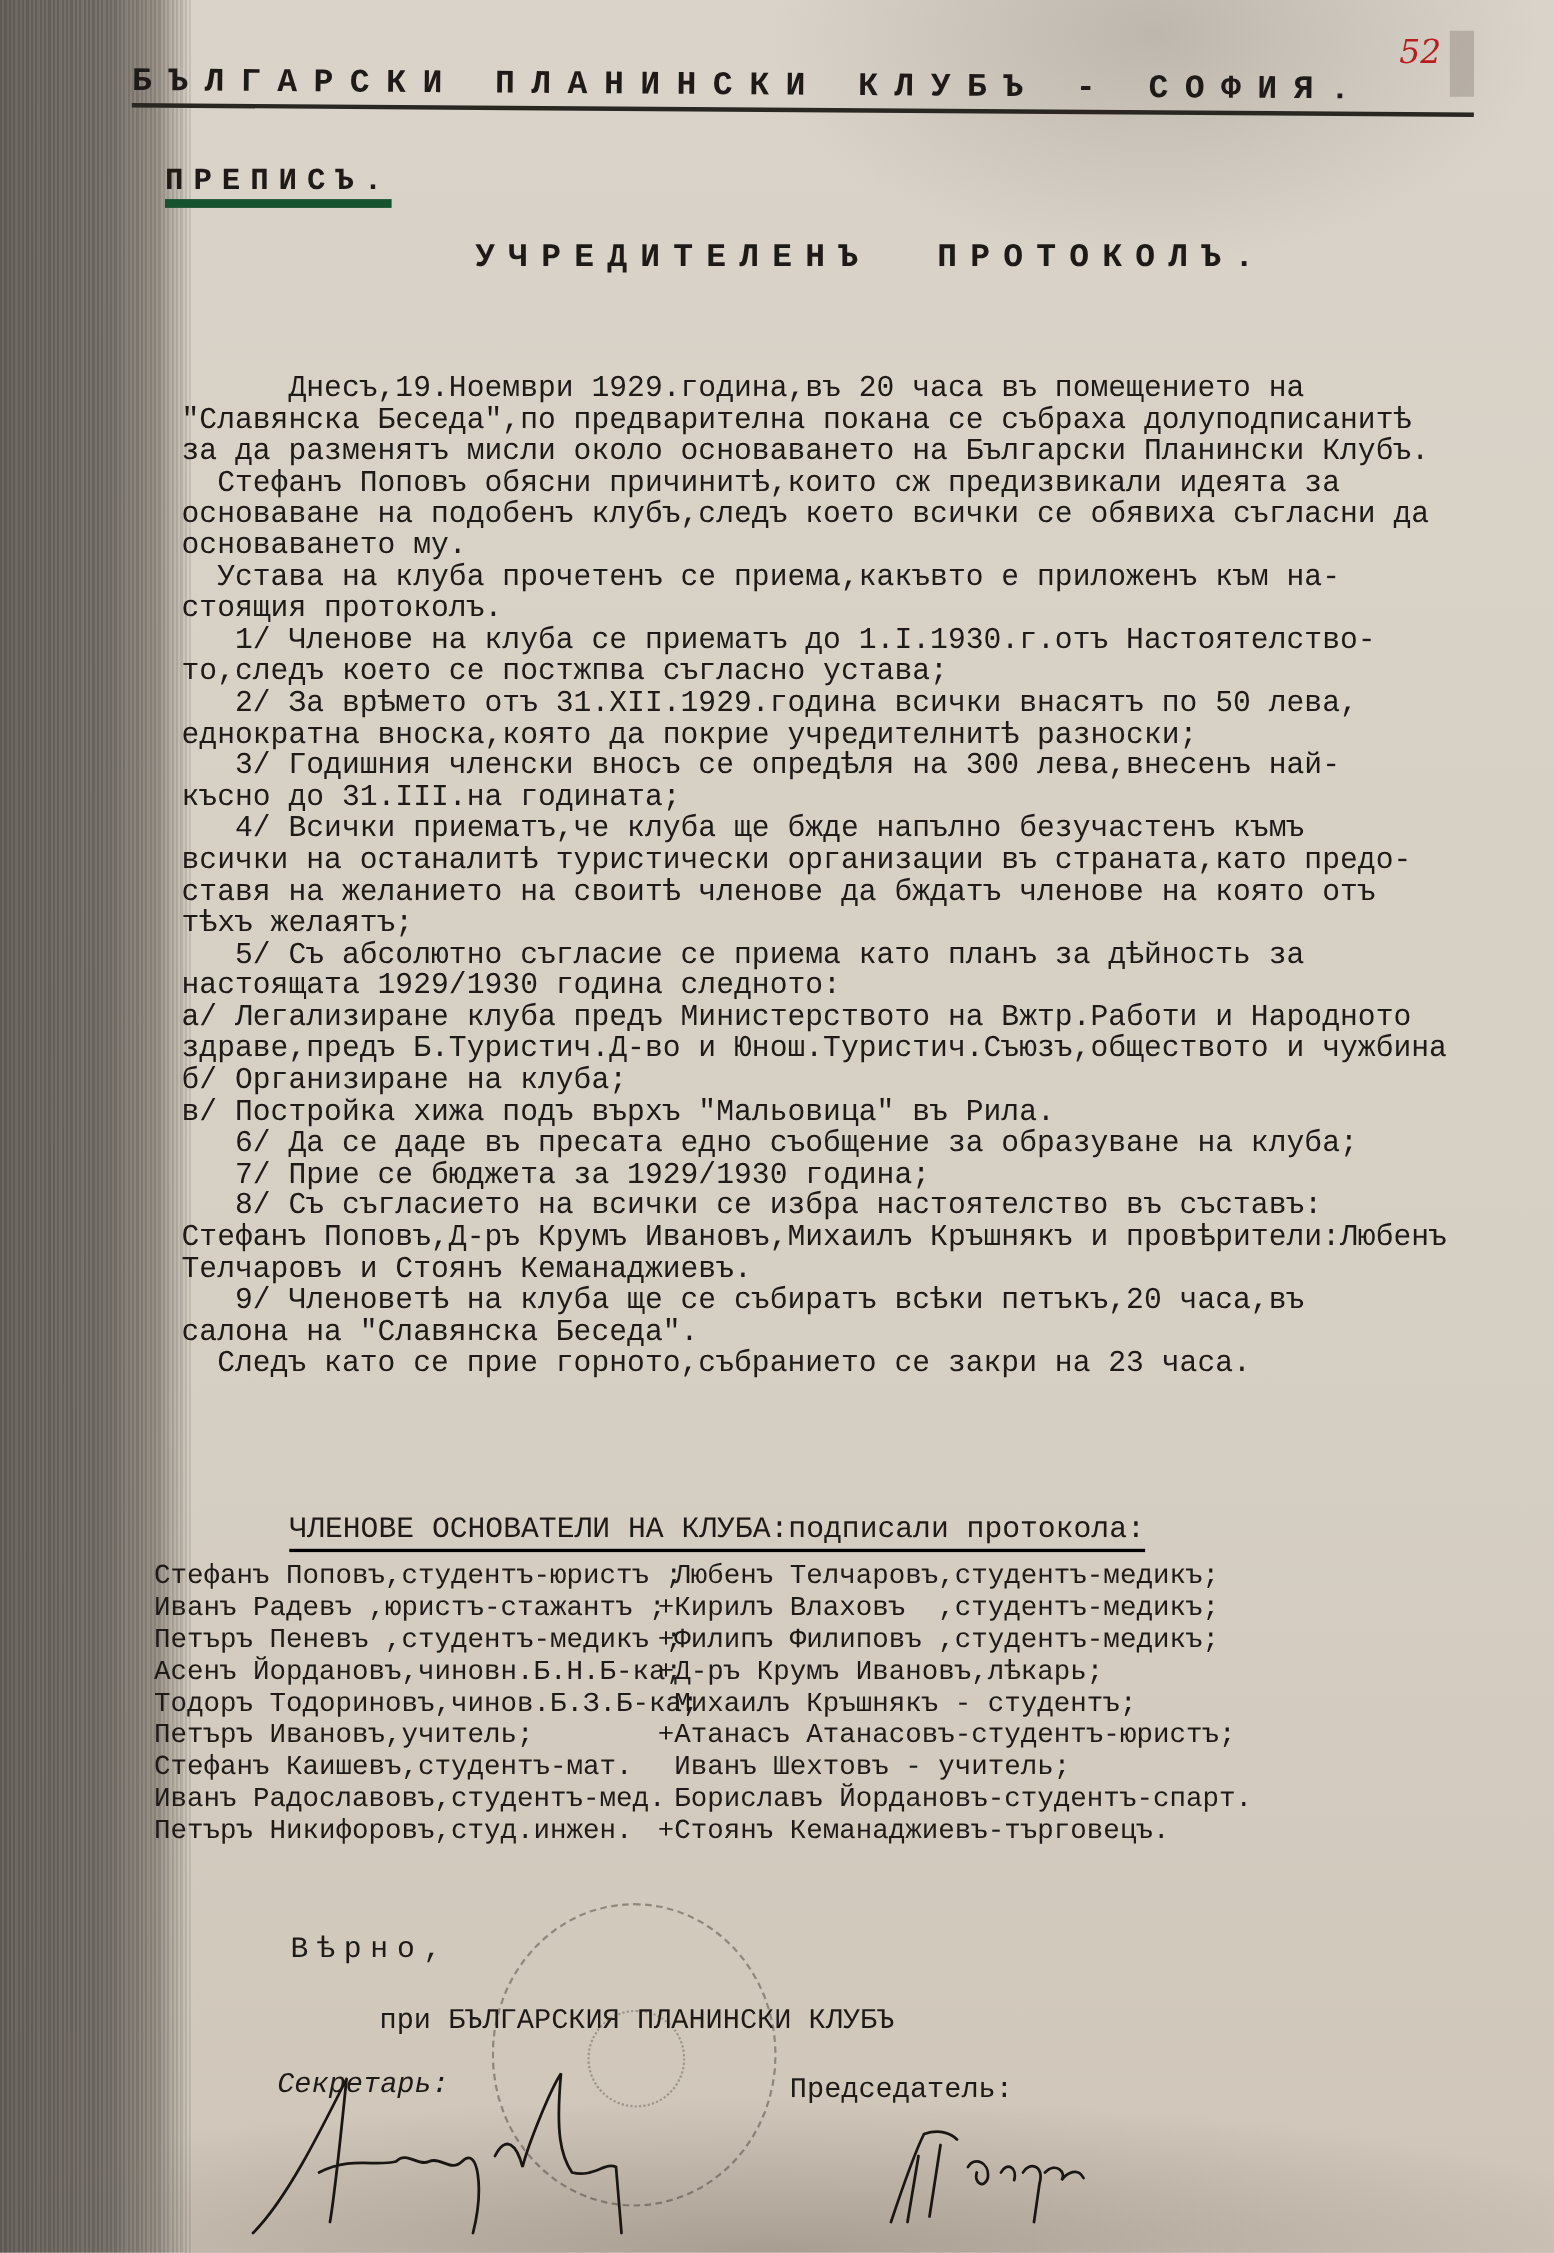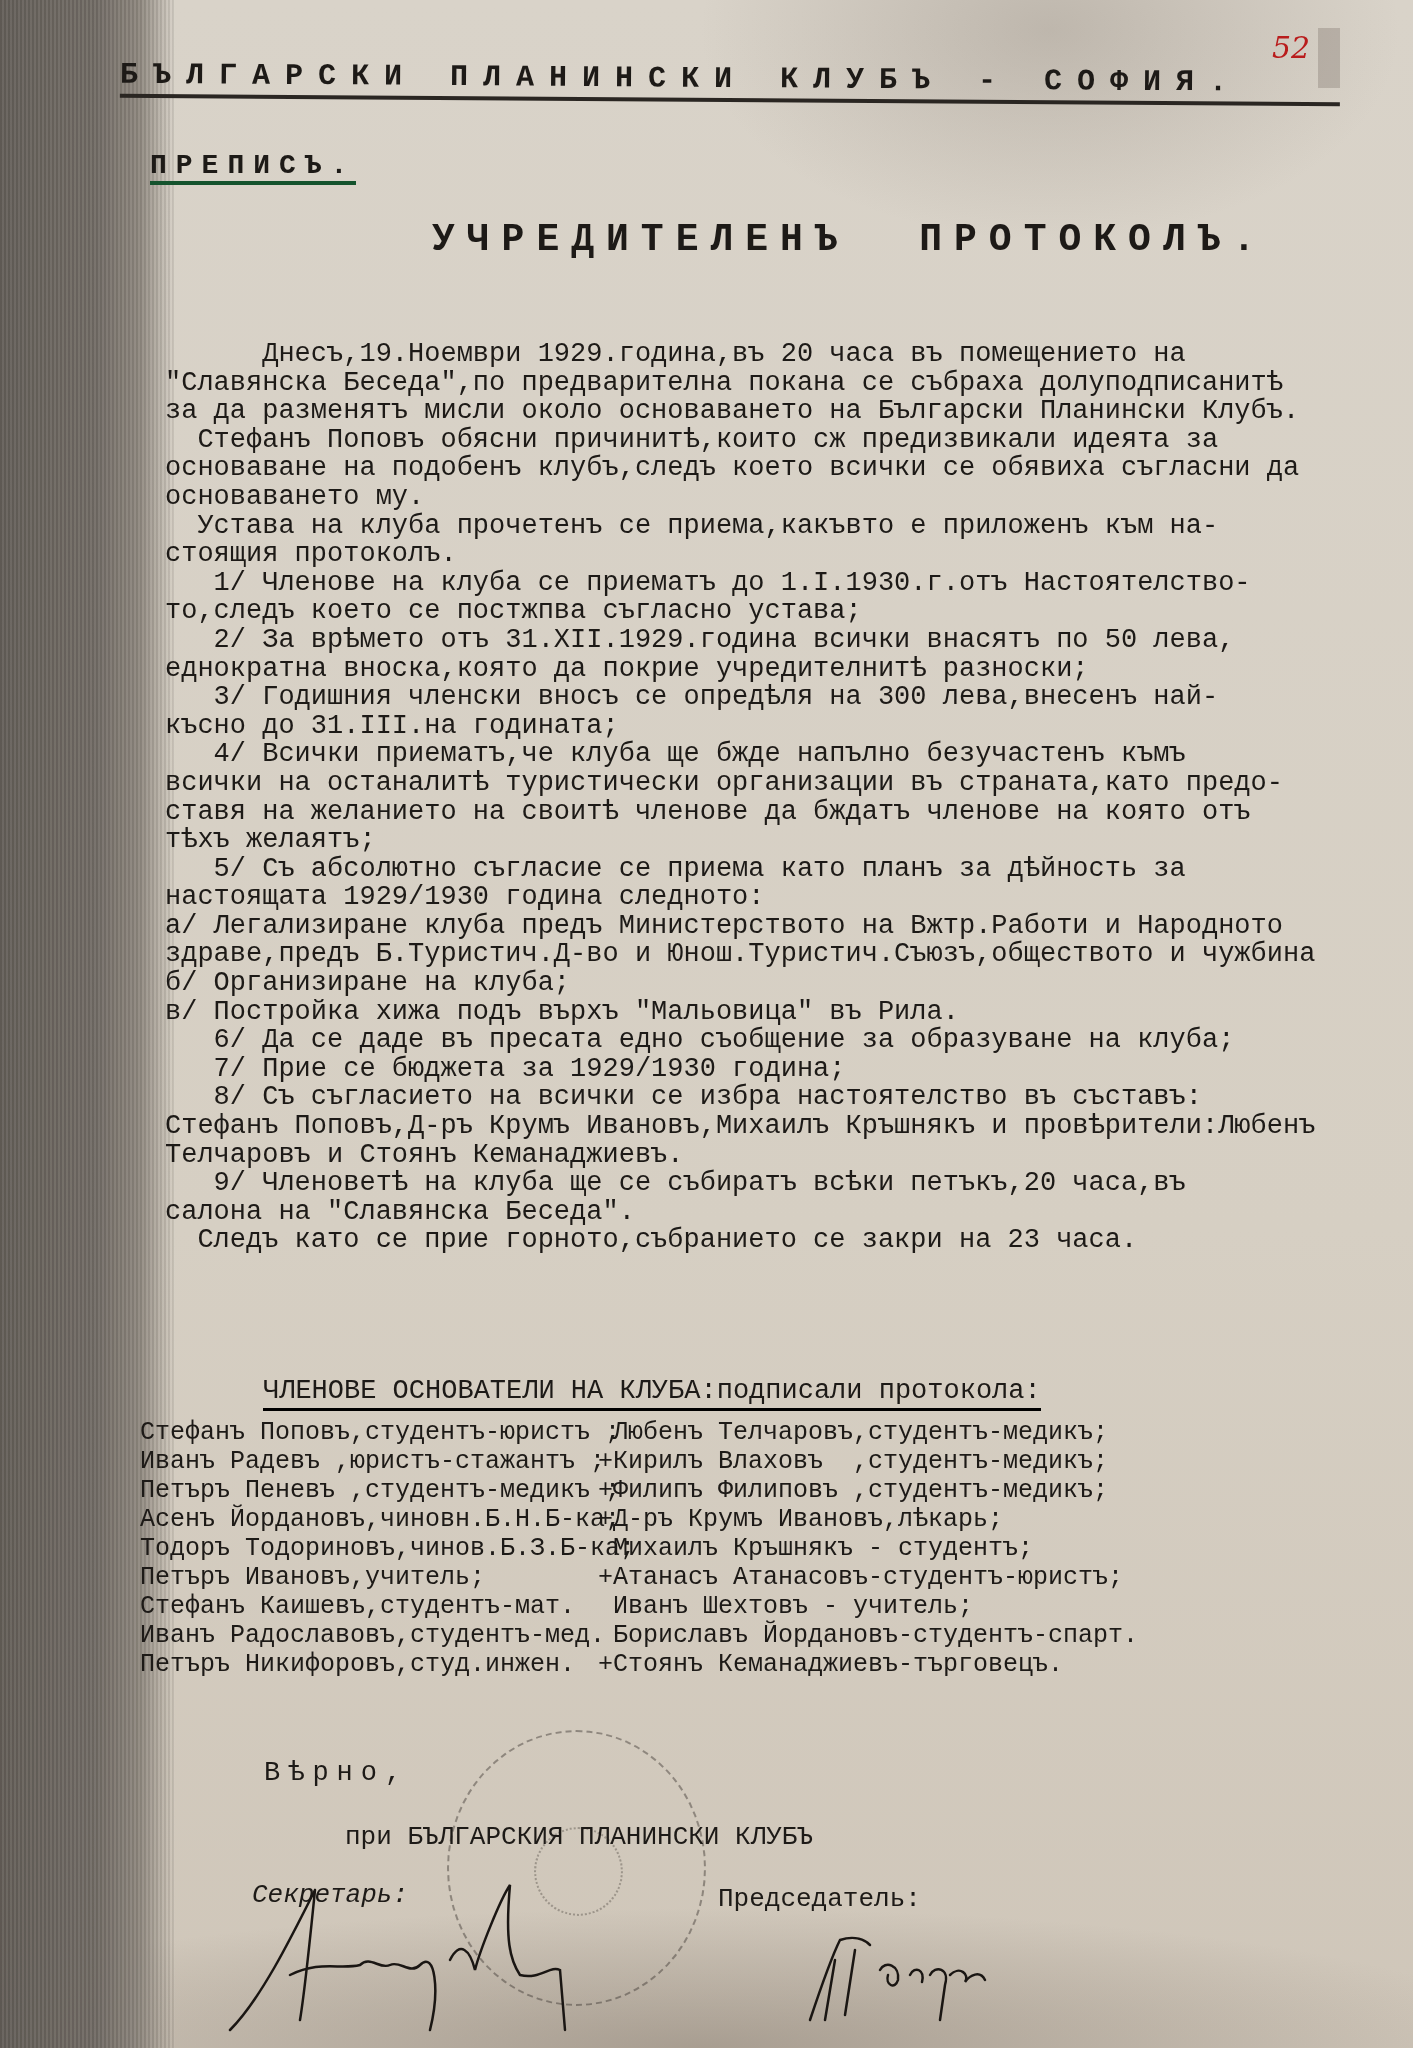--- a/index.html
+++ b/index.html
@@ -33,24 +33,24 @@
     position: absolute; left: 1318px; top: 28px; width: 22px; height: 60px;
     background: rgba(90,80,70,0.25);
   }
   .header {
     position: absolute; left: 120px; top: 62px; width: 1220px;
     font-size: 30px; font-weight: bold; letter-spacing: 15px; white-space: pre;
     border-bottom: 4px solid #2a2622; padding-bottom: 2px; transform: rotate(0.4deg);
   }
   .copy-label {
     position: absolute; left: 150px; top: 150px; font-size: 28px; font-weight: bold;
-    letter-spacing: 9px; border-bottom: 4px solid #14532d;
+    letter-spacing: 9px; border-bottom: 8px solid #14532d;
   }
   .title {
-    position: absolute; left: 432px; top: 218px; font-size: 38px; font-weight: bold;
+    position: absolute; left: 432px; top: 218px; font-size: 30px; font-weight: bold;
     letter-spacing: 12px; white-space: pre;
   }
   .body-block { position: absolute; left: 165px; top: 340px; width: 1200px; }
   .body-block .tl { display: block; white-space: pre; font-size: 27px; line-height: 28.6px; transform: scaleY(1.02); }
   .founders-heading {
     position: absolute; left: 263px; top: 1376px; font-size: 27px; white-space: pre;
     border-bottom: 3px solid #000000; padding-bottom: 2px;
   }
   .founders-col { position: absolute; top: 1418px; }
   .founders-col .fr { display: block; white-space: pre; font-size: 25px; line-height: 29px; }

